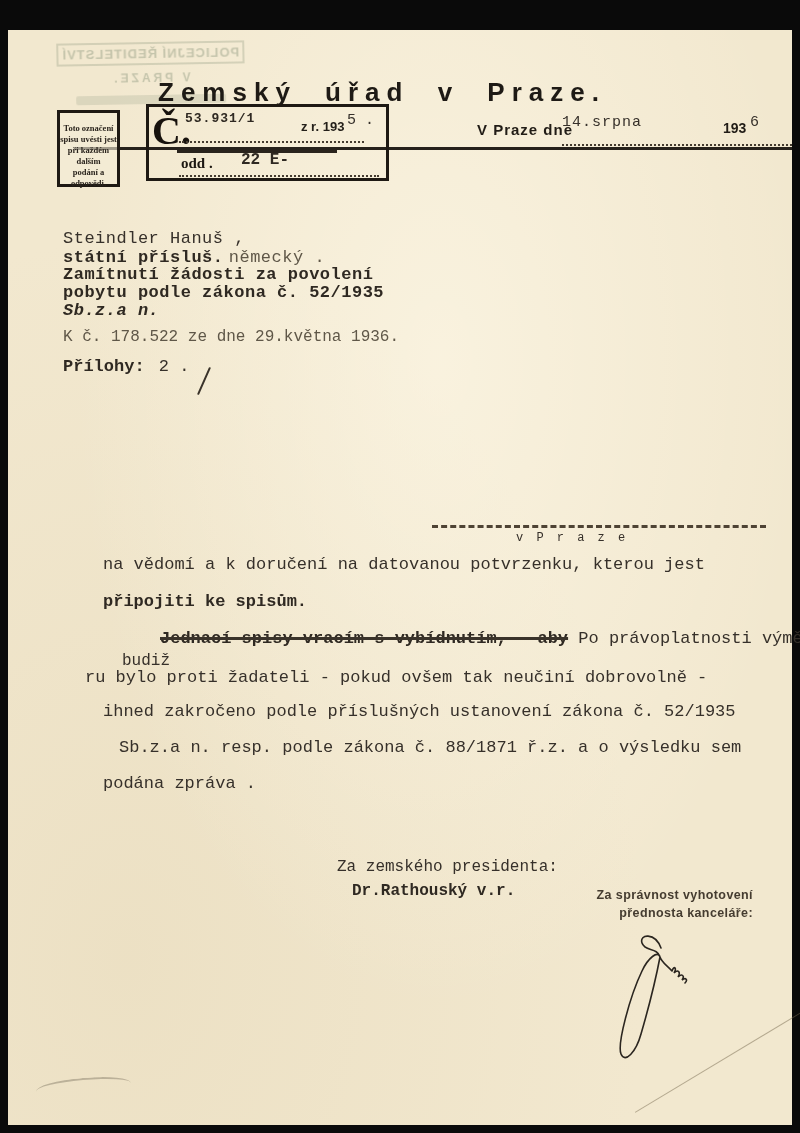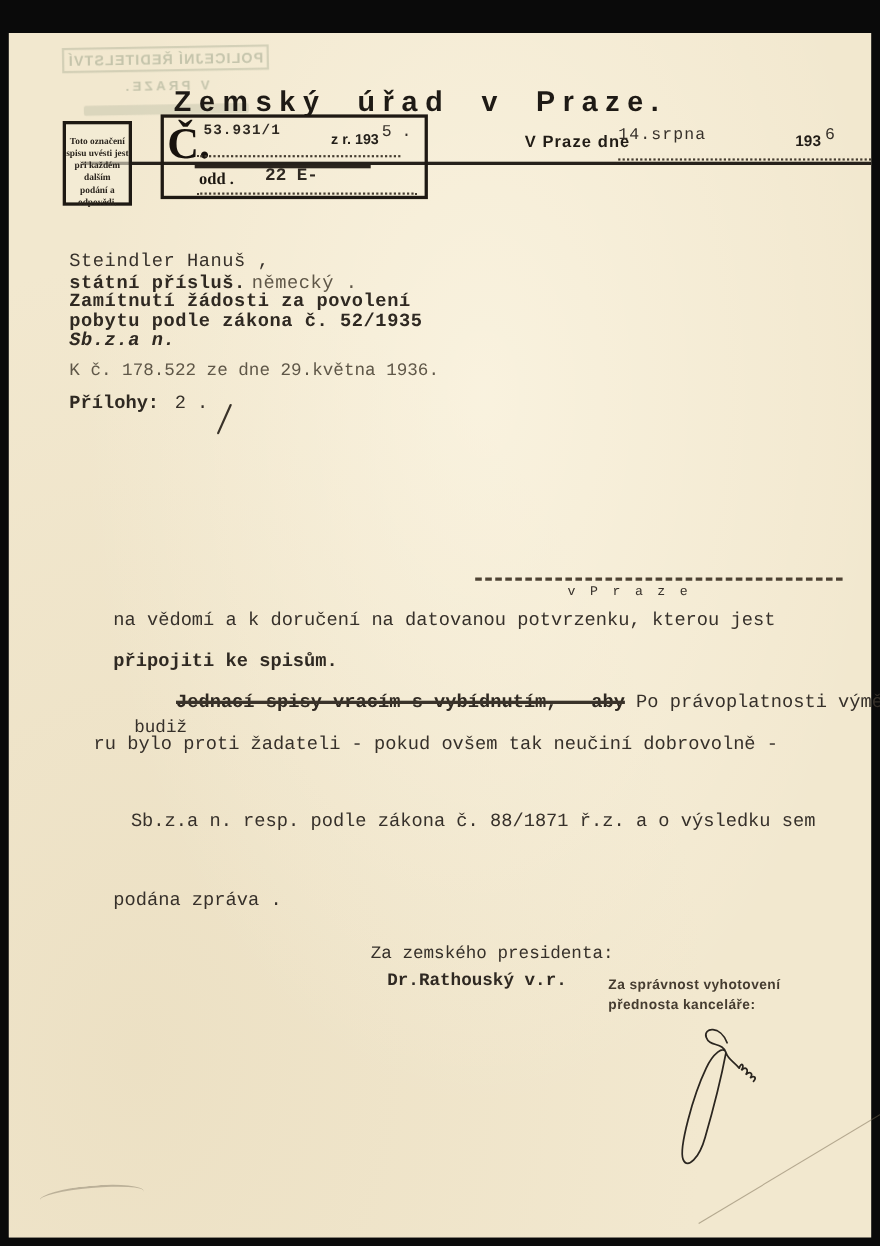--- a/index.html
+++ b/index.html
@@ -99,21 +99,21 @@
   
   .bodyline{font-size:17px; white-space:nowrap;}
   .strike{text-decoration:line-through; text-decoration-thickness:2.5px; text-decoration-color:#3a332a;}
   .dashline{border-bottom:3px dashed #4e4334; height:1px;}
   .slashmark{left:195px; top:336px; width:2px; height:30px; background:#3a332a; transform:rotate(24deg); border-radius:2px;}
   .smallcert{
     font-family:"Liberation Sans", sans-serif;
     font-weight:bold;
     font-size:12.5px;
     color:#453c30;
-    text-align:left;
+    text-align:right;
     line-height:18px;
     letter-spacing:.4px;
   }
   .crease{
     left:610px; top:1020px; width:240px; height:1px;
     background:rgba(120,105,80,.5);
     transform:rotate(-31deg);
   }
   .pencil{
     left:28px; top:1048px; width:95px; height:16px;
@@ -174,22 +174,23 @@
   <div class="abs slashmark"></div>
 
   <div class="abs typed" style="left:508px; top:470px; font-size:12px; letter-spacing:3px;margin-top:31px;">v P r a z e</div>
   <div class="abs dashline" style="left:424px; top:494px; width:334px;"></div>
 
   <div class="abs typed-b bodyline" style="left:95px; top:562px;">připojiti ke spisům.</div>
   <div class="abs typed bodyline" style="left:95px; top:525px;">na vědomí a k doručení na datovanou potvrzenku, kterou jest</div>
   <div class="abs bodyline" style="left:152px; top:598px;"><span class="typed-b strike">Jednací spisy vracím s vybídnutím, - aby</span><span class="typed"> Po právoplatnosti výmě-</span></div>
   <div class="abs typed bodyline" style="left:114px; top:622px; font-size:16px;">budiž</div>
   <div class="abs typed bodyline" style="left:77px; top:638px;">ru bylo proti žadateli - pokud ovšem tak neučiní dobrovolně -</div>
+  <div class="abs typed bodyline" style="left:95px; top:672px;">ihned zakročeno podle příslušných ustanovení zákona č. 52/1935</div>
   <div class="abs typed bodyline" style="left:111px; top:708px;">Sb.z.a n. resp. podle zákona č. 88/1871 ř.z. a o výsledku sem</div>
-  <div class="abs typed bodyline" style="left:95px; top:780px;text-align:center;">podána zpráva .</div>
+  <div class="abs typed bodyline" style="left:95px; top:744px;text-align:center;">podána zpráva .</div>
 
   <div class="abs typed" style="left:329px; top:828px; font-size:16px;">Za zemského presidenta:</div>
   <div class="abs typed-b" style="left:344px; top:852px; font-size:16px;">Dr.Rathouský v.r.</div>
 
   <div class="abs smallcert" style="left:545px; top:856px; width:200px;">
     <div>Za správnost vyhotovení</div>
     <div>přednosta kanceláře:</div>
   </div>
 
   <svg class="abs" style="left:600px; top:892px;" width="100" height="150" viewBox="0 0 100 150">

